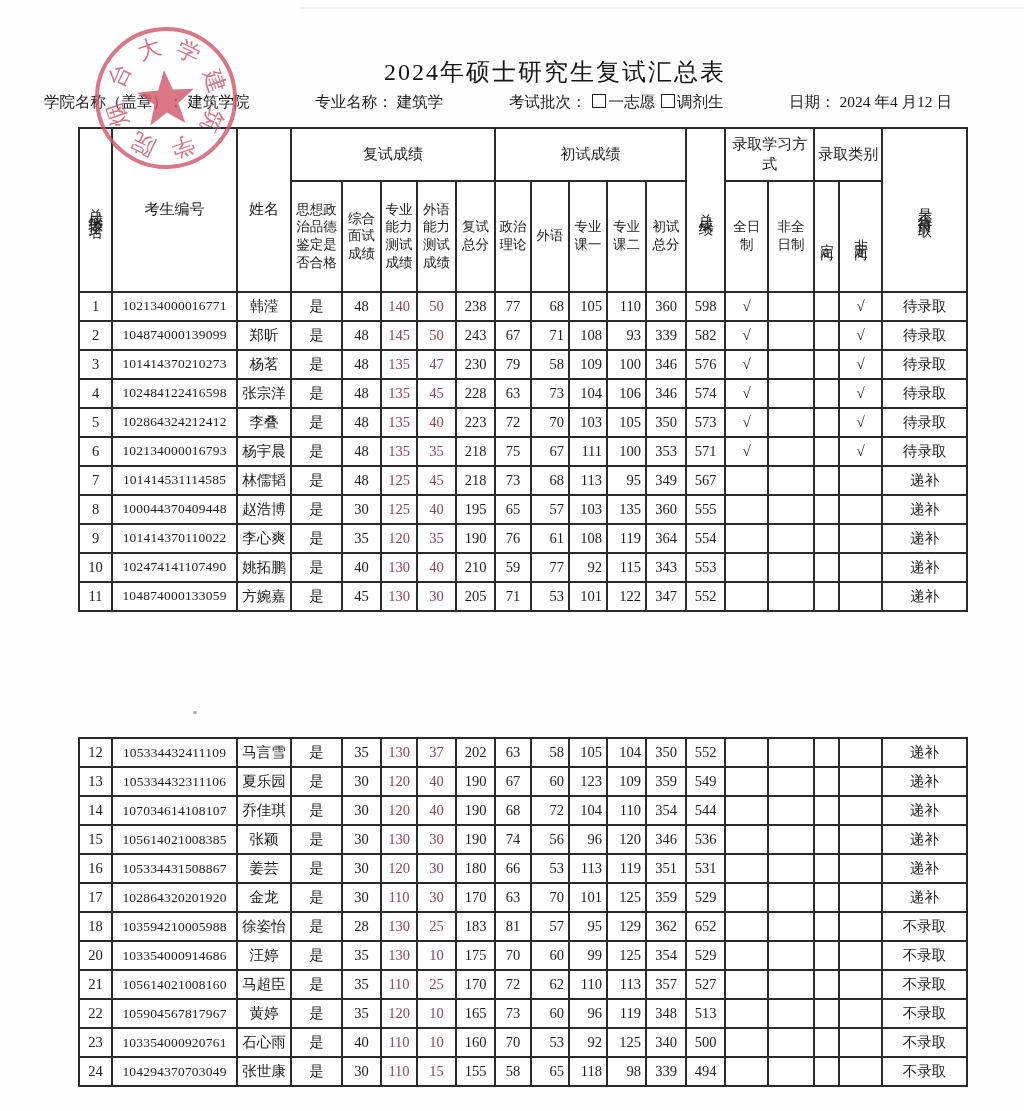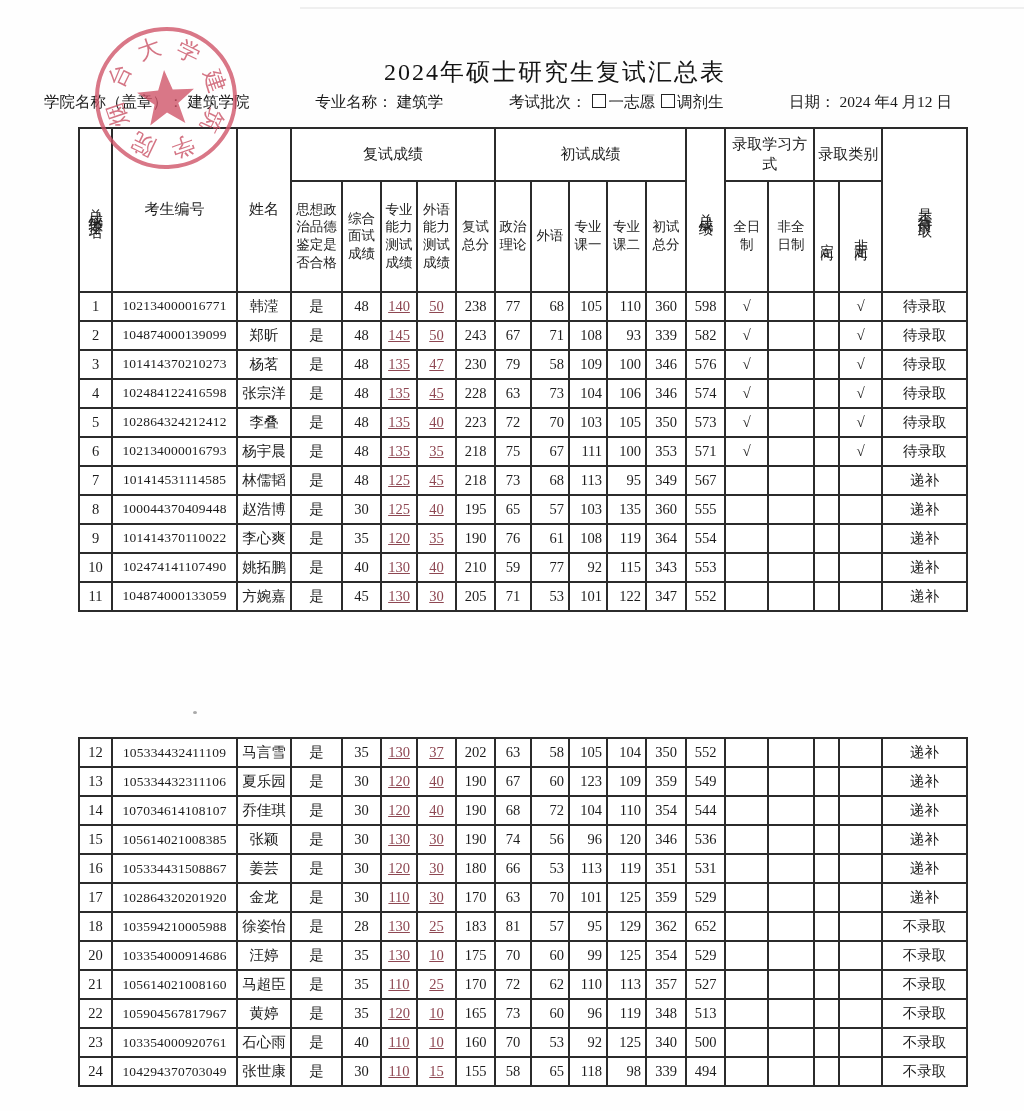--- a/index.html
+++ b/index.html
@@ -55,21 +55,21 @@
   .vtext {
     writing-mode: vertical-rl; text-orientation: upright;
     letter-spacing: 4px; font-size: 14px; line-height: 1;
     display: inline-block;
   }
   tr.h1 .vtext { font-size: 14.5px; }
   .wrap5 { max-width: 76px; margin: 4px auto; line-height: 1.35; }
   .w2 { display: inline-block; width: 2.4em; line-height: 1.35; }
 
   td.id-cell { font-size: 13.5px; letter-spacing: 0.2px; font-family: Liberation Serif, serif; }
-  td.red-ink { color: #8e4752; text-decoration: underline; }
+  td.red-ink { color: #8e4752; }
   td.num-right { text-align: right; padding-right: 4px; }
   td.check-cell { font-size: 15px; }
 </style>
 </head>
 <body>
 
 <div class="scan-page">
 
   <div class="top-scan-line"></div>
   <div class="speck"></div>

